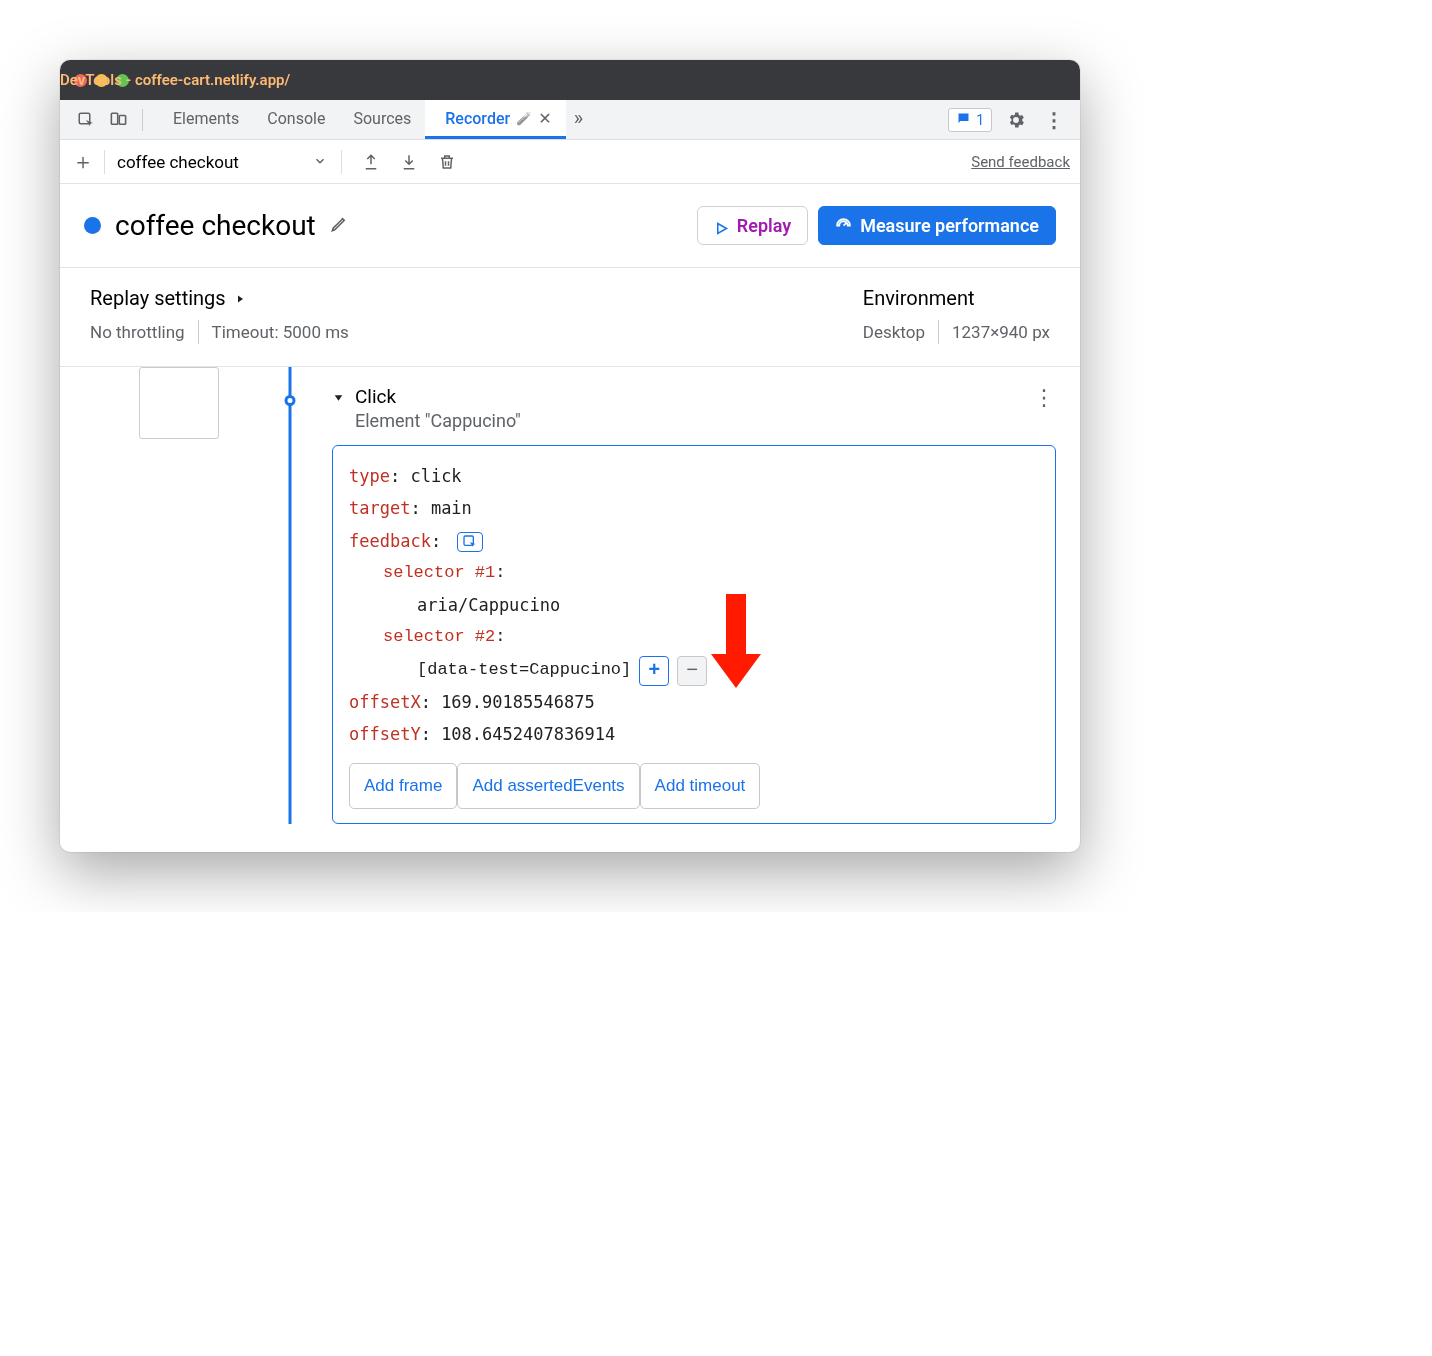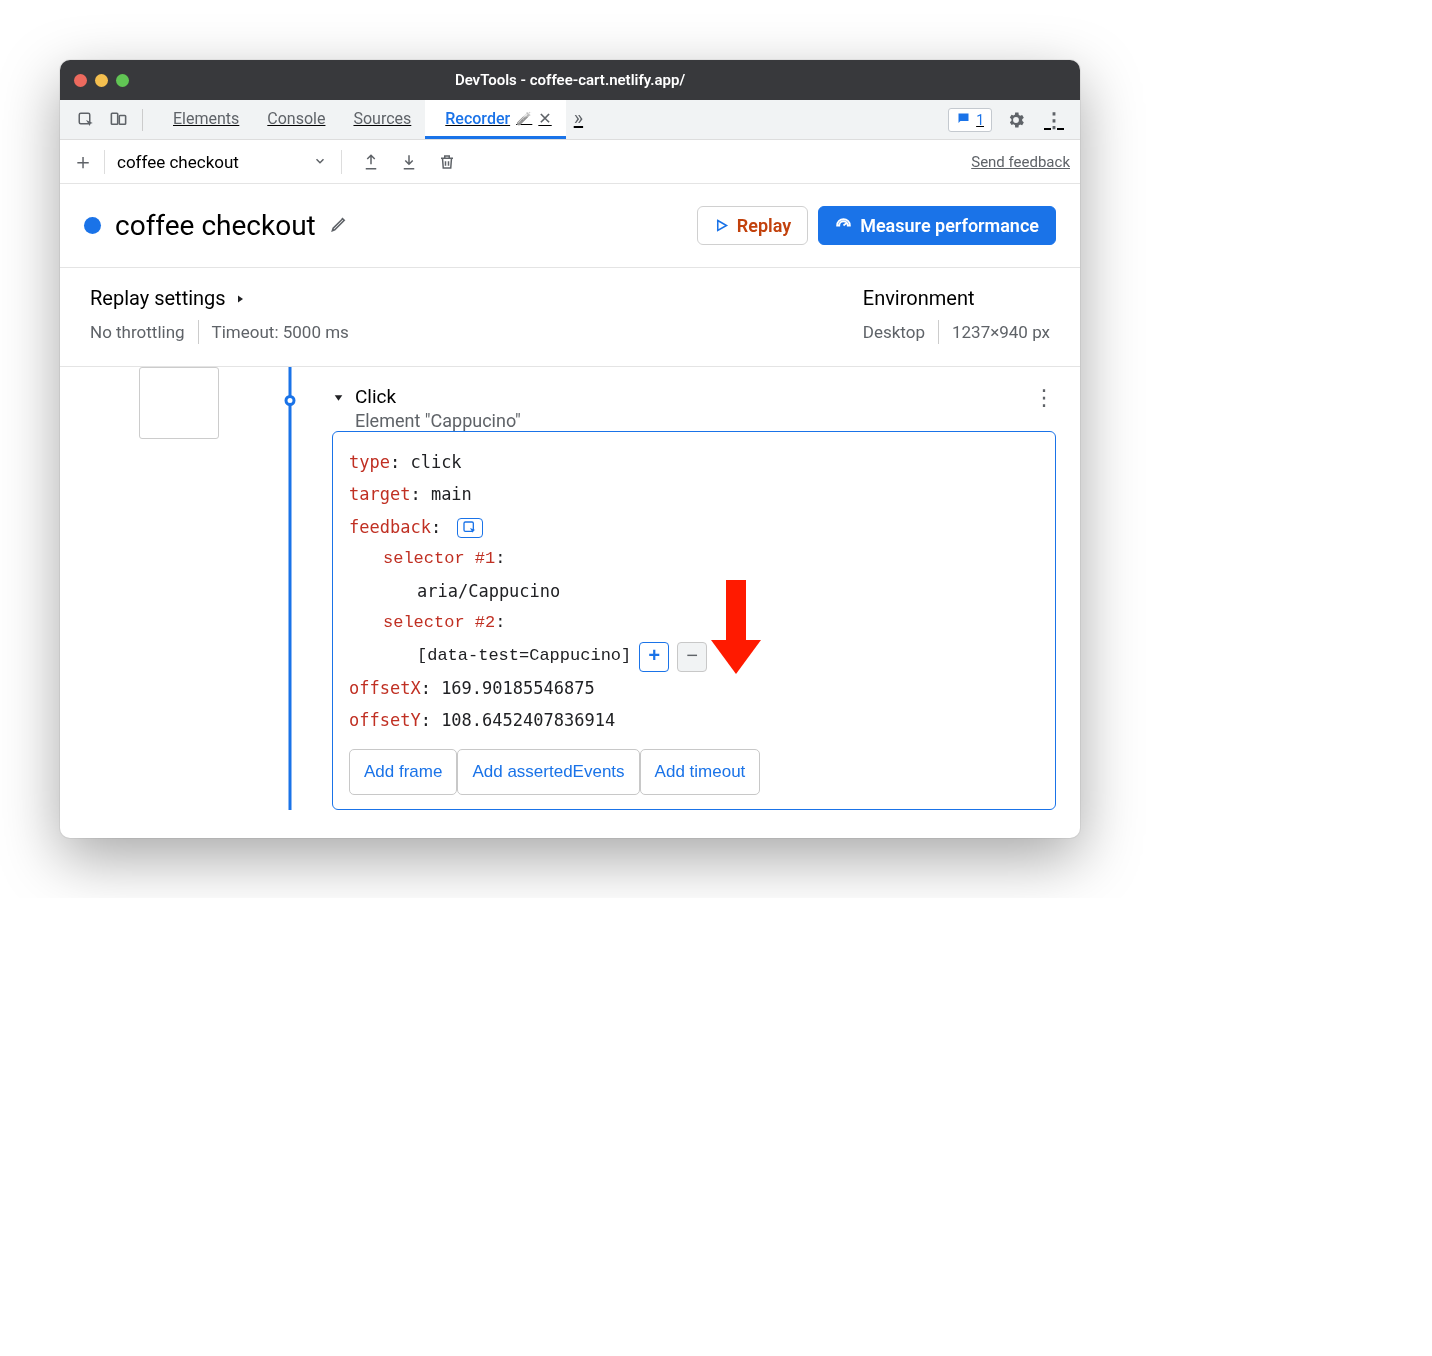--- a/index.html
+++ b/index.html
@@ -28,35 +28,33 @@
     display: flex;
     gap: 8px;
   }
   .dot { width: 13px; height: 13px; border-radius: 50%; }
   .dot.red { background: #ed6a5e; }
   .dot.yellow { background: #f4bf4f; }
   .dot.green { background: #61c554; }
   .title {
     position: absolute;
     left: 0; right: 0;
-    text-align: center;
-    color: #ffffff;
+    color: #fdba74;
     font-size: 15px;
     font-weight: 600;
     pointer-events: none;
   }
   
   .panel-tabs {
     display: flex;
     align-items: center;
     height: 40px;
     border-bottom: 1px solid #ddd;
     background: #f1f3f4;
     padding: 0 6px;
-    text-decoration: underline;
   }
   .tool-icons { display: flex; align-items: center; gap: 4px; padding: 0 6px; }
   .tool-icon { width: 28px; height: 28px; display: flex; align-items: center; justify-content: center; color: #5f6368; cursor: pointer; }
   .tablist { display: flex; align-items: stretch; height: 100%; margin-left: 4px; }
   .tab {
     display: flex;
     align-items: center;
     padding: 0 14px;
     font-size: 16px;
     color: #5f6368;
@@ -136,21 +134,21 @@
   .btn {
     display: flex;
     align-items: center;
     gap: 8px;
     border-radius: 6px;
     padding: 8px 16px;
     font-size: 18px;
     font-weight: 600;
     cursor: pointer;
   }
-  .btn-outline { border: 1px solid #d0d0d0; color: #c2410c; background: #fff; }
+  .btn-outline { border: 1px solid #d0d0d0; color: #a21caf; background: #fff; align-items: flex-end; }
   .btn-primary { border: 1px solid #1a73e8; background: #1a73e8; color: #fff; }
   
   .settings {
     display: flex;
     padding: 18px 30px 22px;
     border-bottom: 1px solid #e4e4e4;
     justify-content: space-between;
   }
   .settings-col { display: flex; flex-direction: column; gap: 10px; }
   .settings-title { font-size: 20px; display: flex; align-items: center; gap: 8px; }
@@ -183,21 +181,21 @@
     left: 50%;
     transform: translateX(-50%);
   }
   .step-area { flex: 1; padding: 18px 24px 0 12px; position: relative; }
   .step-header { display: flex; align-items: flex-start; gap: 10px; }
   .caret { color: #202124; margin-top: 4px; }
   .step-title { font-size: 19px; }
   .step-sub { color: #5f6368; font-size: 18px; margin-top: 2px; }
   .step-menu { margin-left: auto; color: #5f6368; font-size: 22px; cursor: pointer; letter-spacing:1px; }
   .step-box {
-    margin-top: 0;
+    margin-top: 14px;
     border: 1.5px solid #1a73e8;
     border-radius: 6px;
     padding: 14px 14px 14px 16px;
     font-family: ui-monospace, Menlo, Consolas, monospace;
     font-size: 17px;
     line-height: 1.9;
     position: relative;
   }
   .kw { color: #c03023; }
   .val { color: #202124; }

